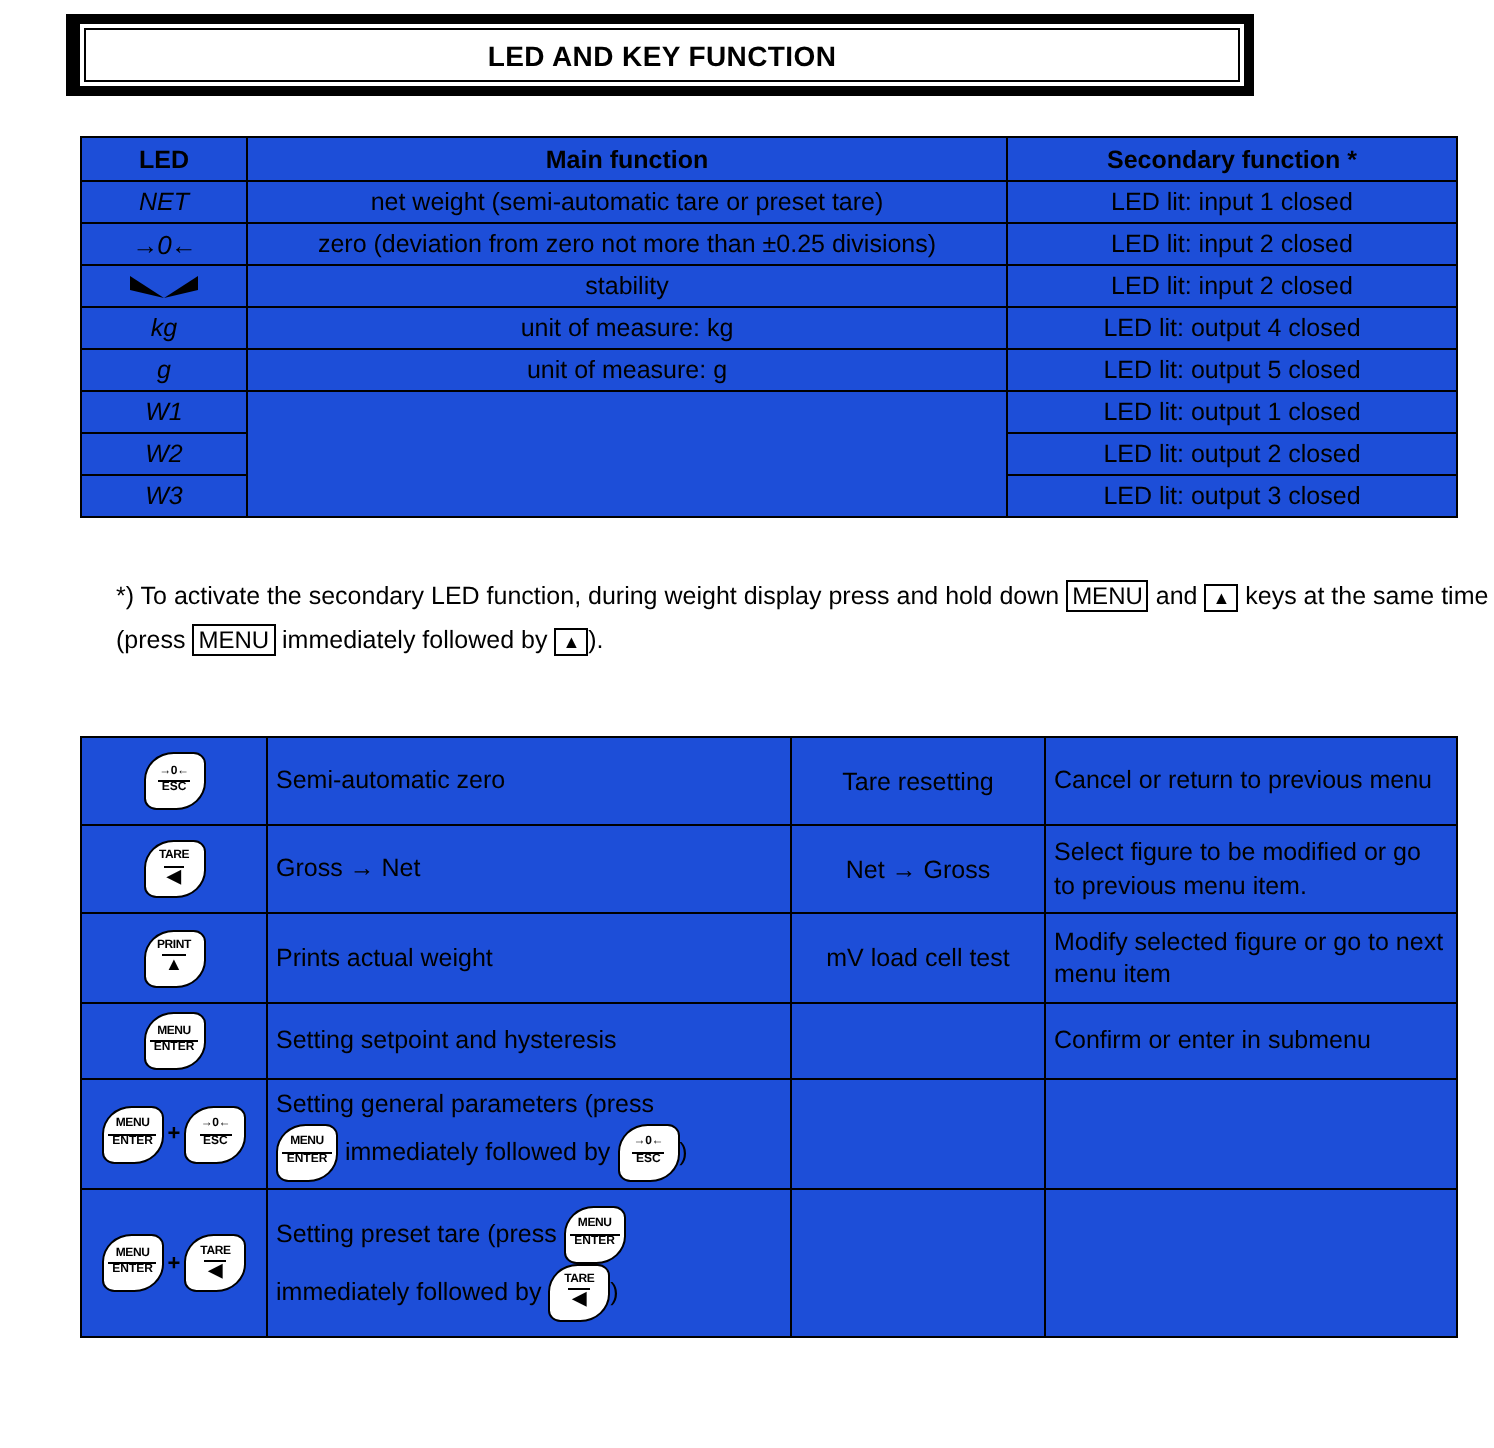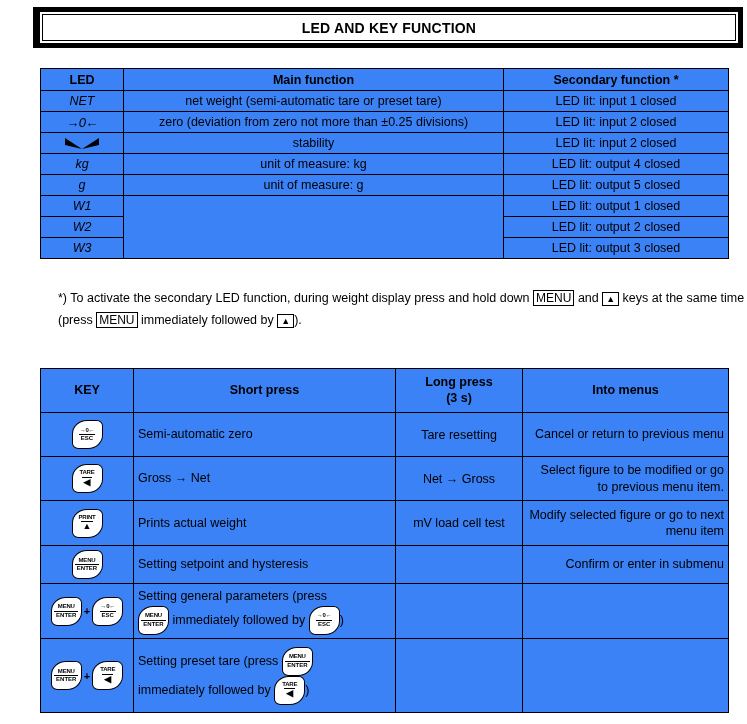--- a/index.html
+++ b/index.html
@@ -3,30 +3,30 @@
 <meta charset="utf-8">
 <style>
   * { margin:0; padding:0; box-sizing:border-box; }
   html,body { background:#fff; }
   body {
     width:747px; height:724px; overflow:hidden; position:relative;
     font-family:"Liberation Sans", sans-serif; color:#000;
   }
   
   .banner {
-    position:absolute; left:33px; top:7px; width:710px; height:41px;
+    position:absolute; left:33px; top:7px; width:594px; height:41px;
     border:5px solid #000; border-left:7px solid #000; padding:2px; background:#fff;
   }
   .banner-inner {
     width:100%; height:100%; border:1px solid #000;
     display:flex; align-items:center; justify-content:center;
   }
   .banner-inner span { font-size:14px; font-weight:bold; letter-spacing:0.2px; }
   
-  table { border-collapse:collapse; table-layout:fixed; background:#3b82f6;padding-left:44px; }
+  table { border-collapse:collapse; table-layout:fixed; background:#1d4ed8;padding-left:44px; }
   td, th { border:1.5px solid #000; font-size:12.5px; vertical-align:middle; overflow:hidden; }
   th { font-weight:bold; text-align:center; }
   .led-table { position:absolute; left:40px; top:68px; width:688px; }
   .led-table th { height:22px; }
   .led-table td { height:21px; }
   .c-center { text-align:center;font-style:italic; }
   .c-left { text-align:center; padding:0 5px; }
   .led-sym { font-size:13px; letter-spacing:-0.5px; }
   
   .footnote {
@@ -41,21 +41,21 @@
   .key-table td { padding:2px 4px; }
   .key-table tr.r1 td { height:44px;margin-top:16px; }
   .key-table tr.r2 td { height:44px; }
   .key-table tr.r3 td { height:45px; }
   .key-table tr.r4 td { height:38px; }
   .key-table tr.r5 td { height:55px; }
   .key-table tr.r6 td { height:74px; }
   .cell-key { text-align:center; }
   .cell-short { text-align:left; padding:2px 7px; line-height:1.45; }
   .cell-long { text-align:center; padding:2px 2px; }
-  .cell-into { text-align:right; padding:2px 6px; line-height:1.3; }
+  .cell-into { text-align:left; padding:2px 6px; line-height:1.3; }
   
   .key {
     display:inline-flex; flex-direction:column; align-items:center; justify-content:center;
     width:31px; height:29px; border:1.6px solid #000; background:#fff;
     border-radius:48% 20% 48% 20%; vertical-align:middle; flex:0 0 auto;
   }
   .key .kt { font-size:6px; font-weight:bold; line-height:1.2; white-space:nowrap; letter-spacing:-0.2px; }
   .key .kb { font-size:6px; font-weight:bold; line-height:1.2; border-top:1px solid #000; padding:0 2px; white-space:nowrap; }
   .key .kb.sym { font-size:9px; line-height:1.1; }
   .combo { display:inline-flex; align-items:center; justify-content:center; gap:2px; }
@@ -132,29 +132,20 @@
 <p class="footnote"><span>*) To activate the secondary LED function, during weight display press and hold down </span><span class="boxkey">MENU</span><span> and </span><span class="boxkey tri">▲</span><span> keys at the same time (press </span><span class="boxkey">MENU</span><span> immediately followed by </span><span class="boxkey tri">▲</span><span>).</span></p>
 
 <table class="key-table">
   <colgroup>
       <col style="width:93px">
       <col style="width:262px">
       <col style="width:127px">
       <col style="width:206px">
     </colgroup>
   <tbody>
-      <tr>
-    <th>KEY</th>
-    <th>Short press</th>
-    <th>
-      <span>Long press</span><br>
-      <span>(3 s)</span>
-    </th>
-    <th>Into menus</th>
-  </tr>
 
   <tr class="r1">
     <td class="cell-key">
       <span class="key">
         <span class="kt">→0←</span>
         <span class="kb">ESC</span>
       </span>
     </td>
     <td class="cell-short">Semi-automatic zero</td>
     <td class="cell-long">Tare resetting</td>

